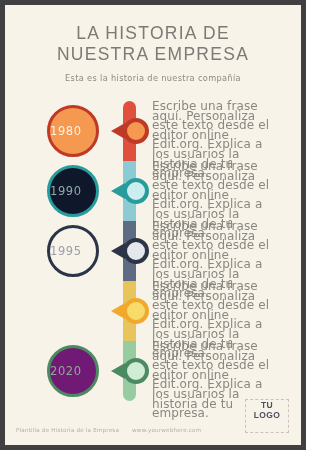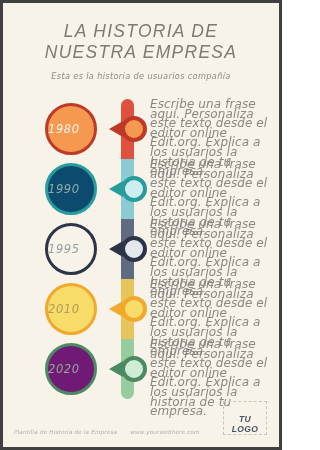--- a/index.html
+++ b/index.html
@@ -9,27 +9,26 @@
   body {
     width: 318px;
     height: 450px;
     background: #ffffff;
     font-family: "Liberation Sans", sans-serif;
     overflow: hidden;
   }
 
   #poster {
     position: relative;
-    width: 282px;
+    width: 306px;
     height: 450px;
     background: #F7F3E8;
     box-sizing: border-box;
-    border: 3px solid #404040;
+    border: 5px solid #404040;
     overflow: hidden;
-    font-style: italic;
   }
 
   
   #header {
     padding-top: 17px;
     text-align: center;
   }
   .title-line {
     font-family: "Liberation Sans", sans-serif;
     font-size: 19px;
@@ -157,40 +156,40 @@
   #logo-box {
     position: absolute;
     right: 12px;
     bottom: 12px;
     width: 42px;
     height: 32px;
     border: 1px dashed #C9C4B5;
     display: flex;
     flex-direction: column;
     align-items: center;
-    justify-content: flex-end;
+    justify-content: flex-start;
     line-height: 10px;
   }
   .logo-line {
     font-family: "Liberation Sans", sans-serif;
     font-size: 8.5px;
     font-weight: bold;
     color: #4A5160;
     letter-spacing: 0.4px;
   }
 </style>
 </head>
 <body>
 
 <div id="poster" style="background: rgb(247, 243, 232);">
 
   <div id="header">
     <div class="title-line" style="color: rgb(124, 122, 117);">LA HISTORIA DE</div>
     <div class="title-line" style="color: rgb(124, 122, 117);">NUESTRA EMPRESA</div>
-    <div id="subtitle" style="color: rgb(140, 138, 133);">Esta es la historia de usuarios compañía</div>
+    <div id="subtitle" style="color: rgb(140, 138, 133);">Esta es la historia de nuestra compañía</div>
   </div>
 
   <div id="timeline">
     <div id="spine">
         <div class="spine-seg" style="background: rgb(224, 80, 63);"></div>
         <div class="spine-seg" style="background: rgb(140, 203, 212);"></div>
         <div class="spine-seg" style="background: rgb(94, 107, 130);"></div>
         <div class="spine-seg" style="background: rgb(231, 196, 92);"></div>
         <div class="spine-seg" style="background: rgb(151, 203, 160);"></div>
       </div>
@@ -199,43 +198,40 @@
         <div class="year-circle" style="border: 3px solid rgb(190, 58, 39); background: rgb(245, 152, 80);">
           <span class="year-label" style="color: rgb(247, 243, 232);">1980</span>
         </div>
         <div class="marker">
           <div class="marker-tri" style="border-right-color: rgb(190, 58, 39);"></div>
           <div class="marker-dot" style="border: 4px solid rgb(190, 58, 39); background: rgb(245, 152, 80);"></div>
         </div>
         <div class="body-text">Escribe una frase aquí. Personaliza este texto desde el editor online Edit.org. Explica a los usuarios la historia de tu empresa.</div>
       </div>
       <div class="row" style="top: 60px; height: 60px;">
-        <div class="year-circle" style="border: 3px solid rgb(39, 156, 156); background: #0c4a6e;">
+        <div class="year-circle" style="border: 3px solid rgb(39, 156, 156); background: #0f172a;">
           <span class="year-label" style="color: rgb(143, 169, 171);">1990</span>
         </div>
         <div class="marker">
           <div class="marker-tri" style="border-right-color: rgb(39, 156, 156);"></div>
           <div class="marker-dot" style="border: 4px solid rgb(39, 156, 156); background: rgb(205, 238, 241);"></div>
         </div>
         <div class="body-text">Escribe una frase aquí. Personaliza este texto desde el editor online Edit.org. Explica a los usuarios la historia de tu empresa.</div>
       </div>
       <div class="row" style="top: 120px; height: 60px;">
         <div class="year-circle" style="border: 3px solid rgb(44, 53, 72); background: transparent;">
           <span class="year-label" style="color: rgb(154, 158, 168);">1995</span>
         </div>
         <div class="marker">
           <div class="marker-tri" style="border-right-color: rgb(44, 53, 72);"></div>
           <div class="marker-dot" style="border: 4px solid rgb(44, 53, 72); background: rgb(228, 231, 236);"></div>
         </div>
         <div class="body-text">Escribe una frase aquí. Personaliza este texto desde el editor online Edit.org. Explica a los usuarios la historia de tu empresa.</div>
       </div>
       <div class="row" style="top: 180px; height: 60px;">
-        <div class="year-circle" style="border: 3px solid rgb(240, 169, 44); background: rgb(247, 220, 106);">
-          <span class="year-label" style="color: rgb(179, 154, 87);">2010</span>
-        </div>
         <div class="marker">
           <div class="marker-tri" style="border-right-color: rgb(240, 169, 44);"></div>
           <div class="marker-dot" style="border: 4px solid rgb(240, 169, 44); background: rgb(247, 220, 106);"></div>
         </div>
         <div class="body-text">Escribe una frase aquí. Personaliza este texto desde el editor online Edit.org. Explica a los usuarios la historia de tu empresa.</div>
       </div>
       <div class="row" style="top: 240px; height: 60px;">
         <div class="year-circle" style="border: 3px solid rgb(76, 138, 98); background: #701a75;">
           <span class="year-label" style="color: rgb(141, 169, 148);">2020</span>
         </div>

